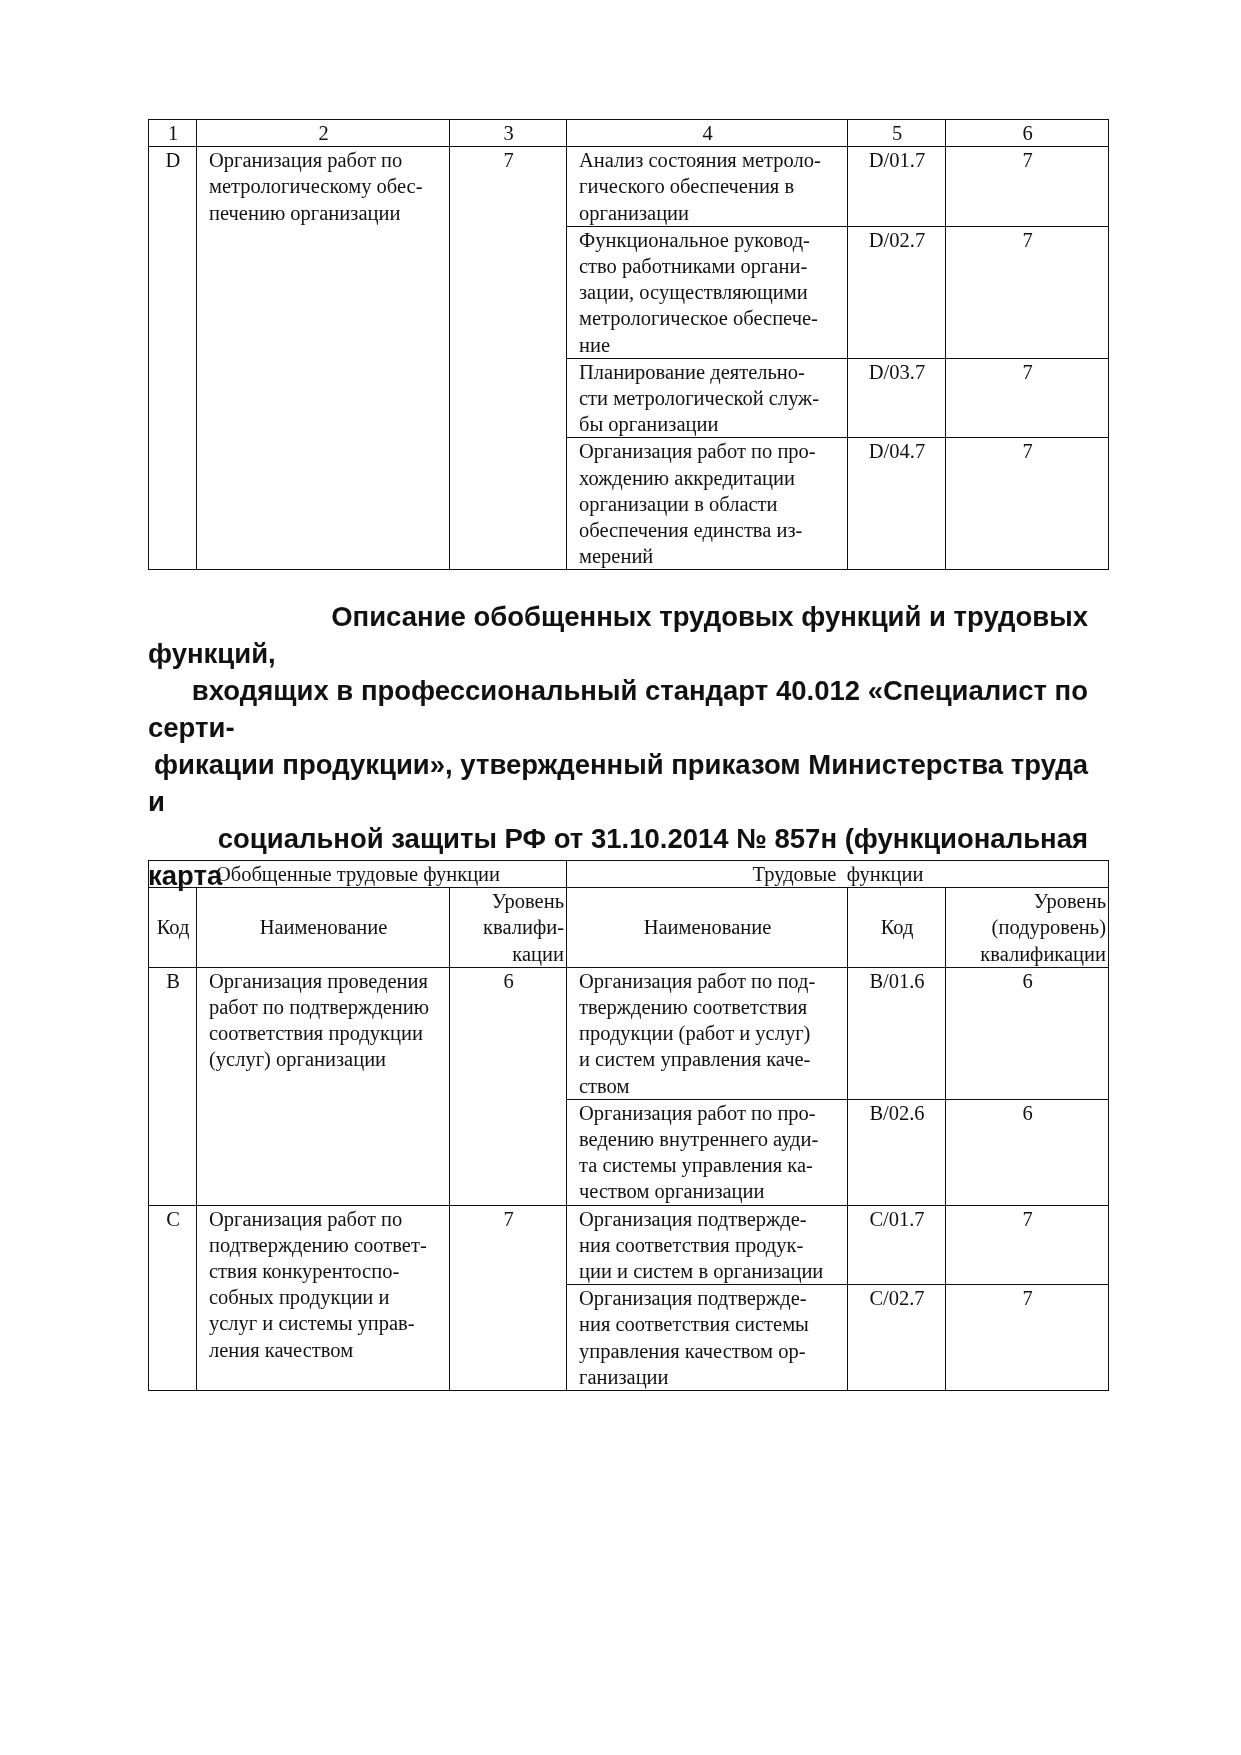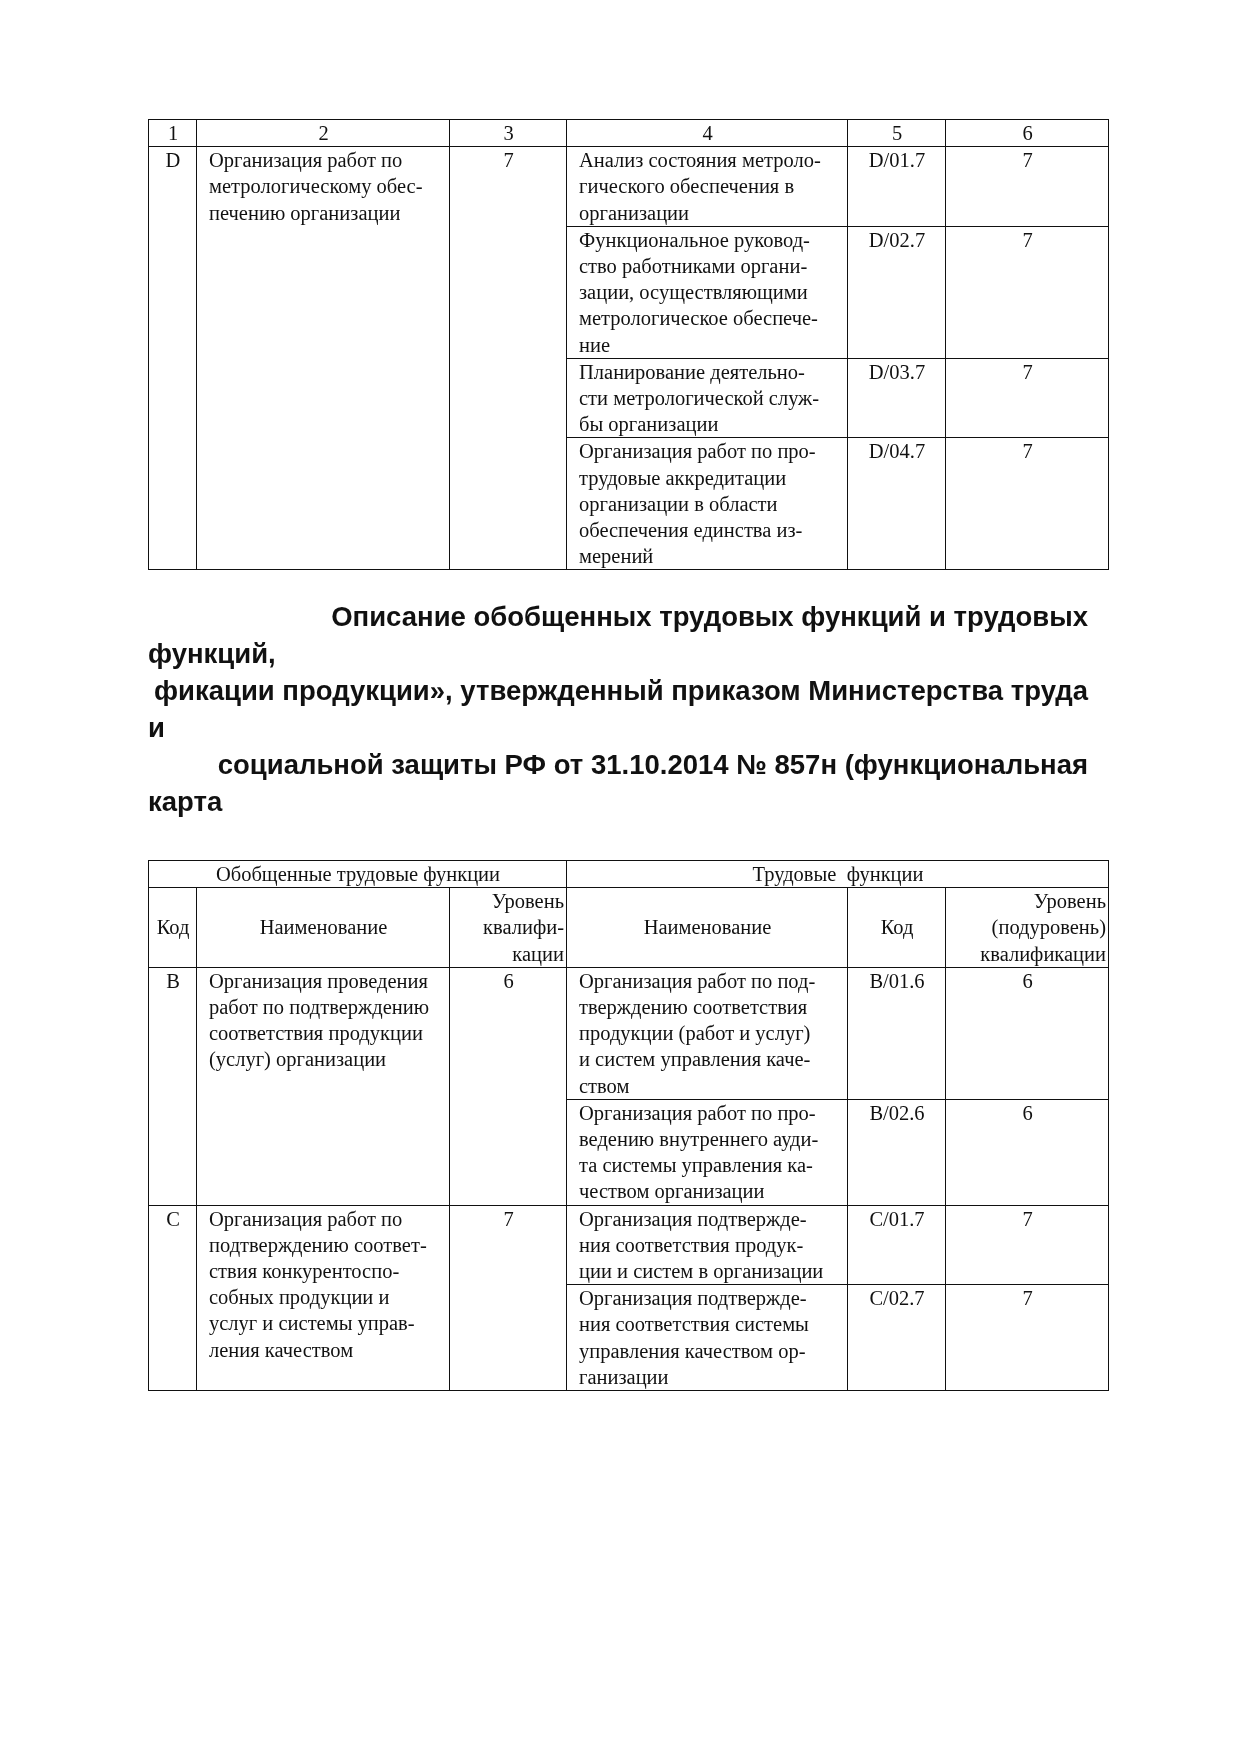--- a/index.html
+++ b/index.html
@@ -72,33 +72,34 @@
       <span class="line">Планирование деятельно-</span>
       <span class="line">сти метрологической служ-</span>
       <span class="line">бы организации</span>
     </td>
     <td class="c">D/03.7</td>
     <td class="c">7</td>
   </tr>
   <tr>
     <td class="j">
       <span class="line">Организация работ по про-</span>
-      <span class="line">трудовые аккредитации</span>
+      <span class="line">хождению аккредитации</span>
       <span class="line">организации в области</span>
       <span class="line">обеспечения единства из-</span>
       <span class="line">мерений</span>
     </td>
     <td class="c">D/04.7</td>
     <td class="c">7</td>
   </tr>
 </tbody>
   </table>
 
 <div id="heading">
   <span class="line"><span class="indent"></span><span>Описание обобщенных трудовых функций и трудовых функций,</span></span>
+  <span class="line">входящих в профессиональный стандарт 40.012 «Специалист по серти-</span>
   <span class="line">фикации продукции», утвержденный приказом Министерства труда и</span>
   <span class="line">социальной защиты РФ от 31.10.2014 № 857н (функциональная карта</span>
 </div>
 
 <table id="t2">
   <colgroup>
     <col style="width:48px">
       <col style="width:253px">
       <col style="width:117px">
     <col style="width:281px">

